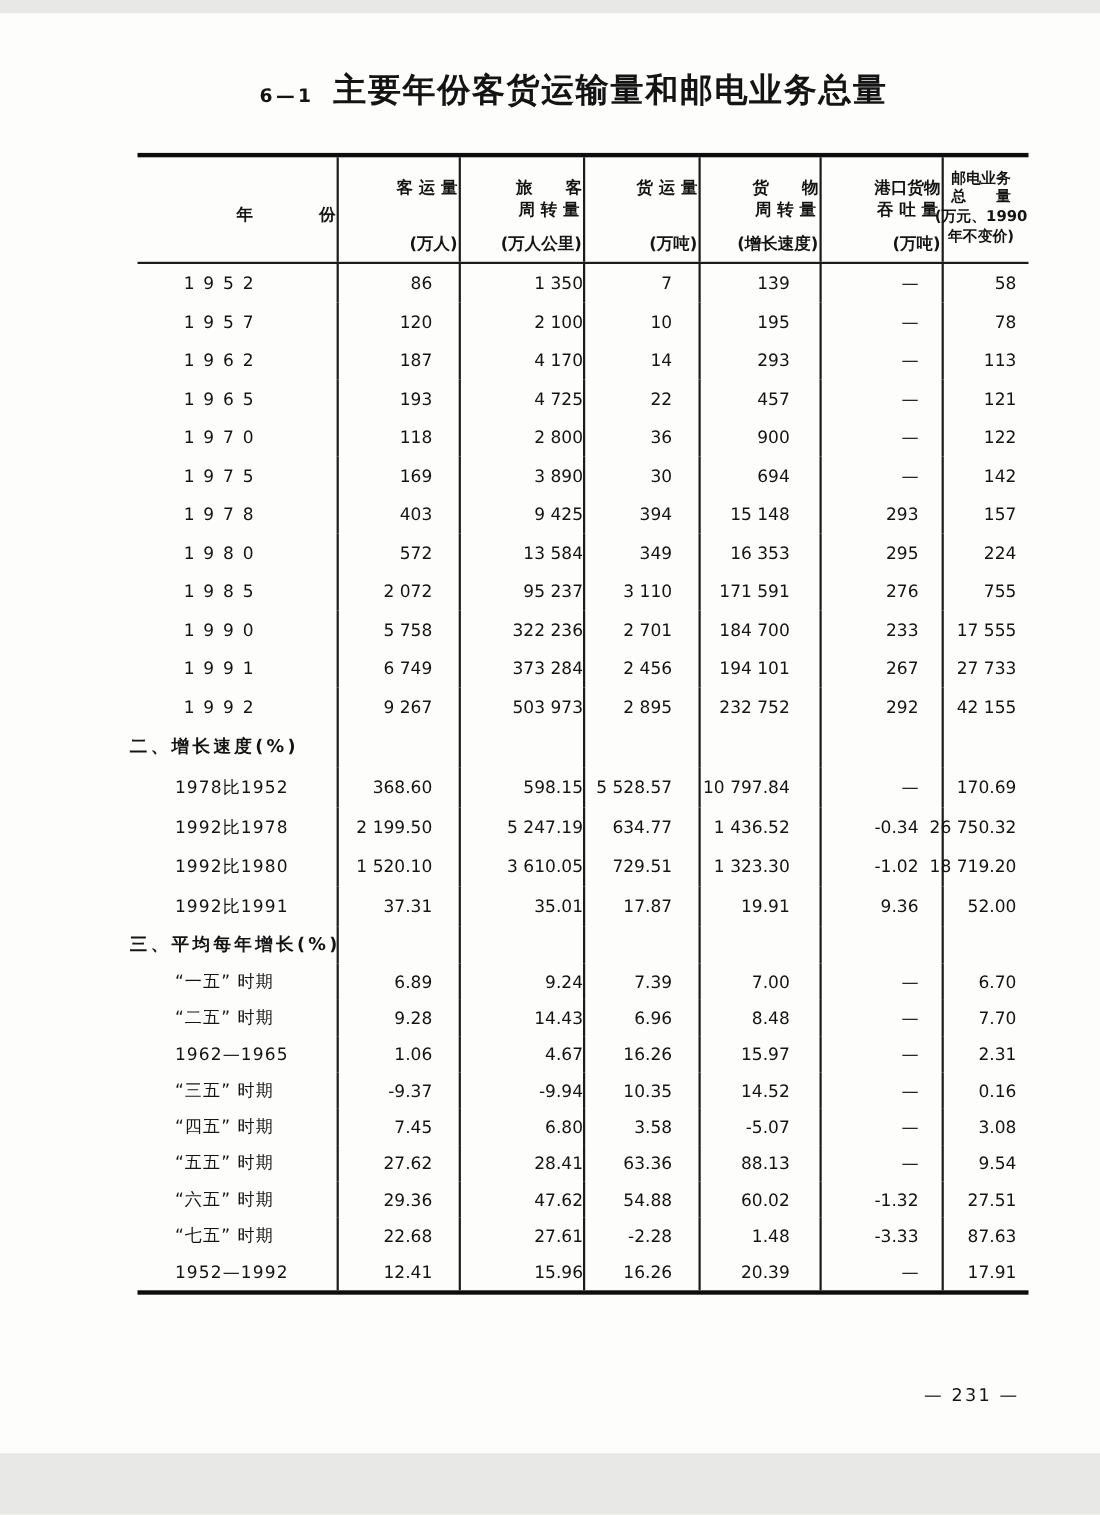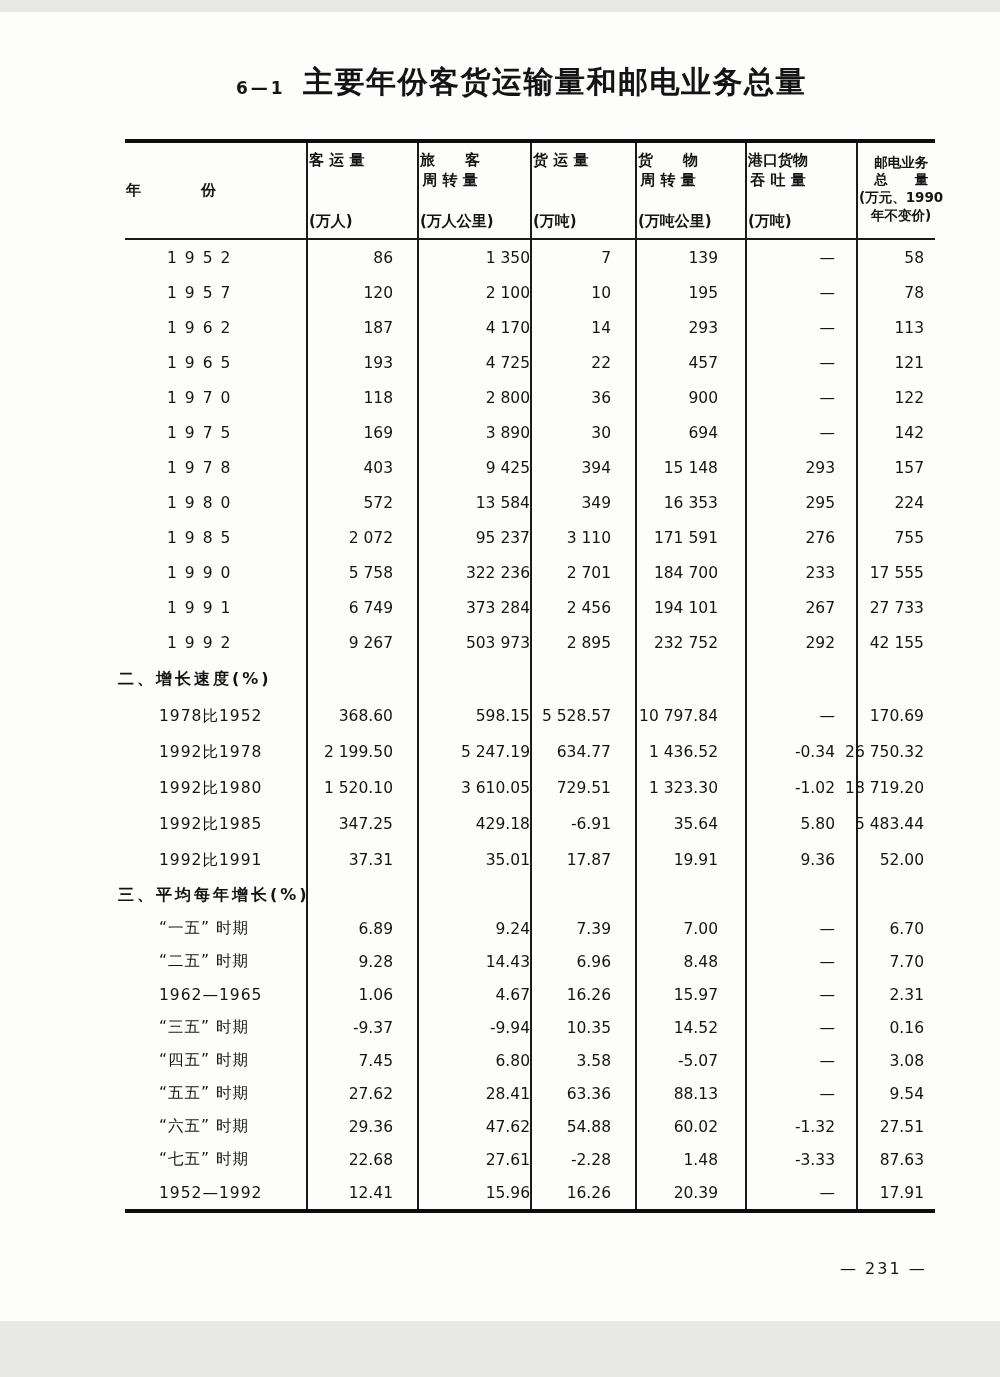--- a/index.html
+++ b/index.html
@@ -27,22 +27,22 @@
     position:absolute;left:125px;top:127px;width:810px;
     border-top:4px solid #0d0d0d;
     border-bottom:4px solid #0d0d0d;
   }
   .grid-row{display:grid;grid-template-columns:181px 111px 113px 105px 110px 111px 79px;}
   .grid-row > .cell{border-left:2px solid #1b1b1b;min-width:0;}
   .grid-row > .cell:first-child{border-left:none;}
   
   .header-row{height:95px;border-bottom:2px solid #1b1b1b;}
   .header-cell{
-    display:flex;flex-direction:column;justify-content:space-between;align-items:flex-start;
-    padding:7px 1px 7px;box-sizing:border-box;
+    display:flex;flex-direction:column;justify-content:space-between;align-items:flex-end;
+    padding:17px 1px 7px;box-sizing:border-box;
     font-weight:bold;font-size:15px;line-height:1.35;
     text-align:center;white-space:pre;
   }
   .header-cell .h-top{display:flex;flex-direction:column;align-items:center;}
   .header-cell.year-head{justify-content:center;}
   .header-cell.tight{justify-content:center;font-size:13.5px;line-height:1.3;padding-top:4px;}
   .h-line{white-space:pre;}
   .h-unit{white-space:pre;}
   
   .sec-head-row .cell{display:flex;align-items:center;}
@@ -98,21 +98,21 @@
         <div class="cell header-cell">
     <div class="h-top"><div class="h-line">旅　　客</div><div class="h-line">周 转 量</div></div>
     <div class="h-unit">(万人公里)</div>
   </div>
         <div class="cell header-cell">
     <div class="h-top"><div class="h-line">货 运 量</div></div>
     <div class="h-unit">(万吨)</div>
   </div>
         <div class="cell header-cell">
     <div class="h-top"><div class="h-line">货　　物</div><div class="h-line">周 转 量</div></div>
-    <div class="h-unit">(万吨公里)</div>
+    <div class="h-unit">(增长速度)</div>
   </div>
         <div class="cell header-cell">
     <div class="h-top"><div class="h-line">港口货物</div><div class="h-line">吞 吐 量</div></div>
     <div class="h-unit">(万吨)</div>
   </div>
         <div class="cell header-cell tight">
     <div class="h-top"><div class="h-line">邮电业务</div><div class="h-line">总　　量</div><div class="h-line">(万元、1990</div><div class="h-line">年不变价)</div></div>
     
   </div>
       </div>
@@ -291,31 +291,20 @@
             </div>
     <div class="cell value-cell c1">1 520.10</div>
     <div class="cell value-cell c2">3 610.05</div>
     <div class="cell value-cell c3">729.51</div>
     <div class="cell value-cell c4">1 323.30</div>
     <div class="cell value-cell c5">-1.02</div>
     <div class="cell value-cell c6">18 719.20</div>
   </div>
           <div class="grid-row data-row">
     <div class="cell">
-              <span class="row-label">1992比1985</span>
-            </div>
-    <div class="cell value-cell c1">347.25</div>
-    <div class="cell value-cell c2">429.18</div>
-    <div class="cell value-cell c3">-6.91</div>
-    <div class="cell value-cell c4">35.64</div>
-    <div class="cell value-cell c5">5.80</div>
-    <div class="cell value-cell c6">5 483.44</div>
-  </div>
-          <div class="grid-row data-row">
-    <div class="cell">
               <span class="row-label">1992比1991</span>
             </div>
     <div class="cell value-cell c1">37.31</div>
     <div class="cell value-cell c2">35.01</div>
     <div class="cell value-cell c3">17.87</div>
     <div class="cell value-cell c4">19.91</div>
     <div class="cell value-cell c5">9.36</div>
     <div class="cell value-cell c6">52.00</div>
   </div>
         </div>

